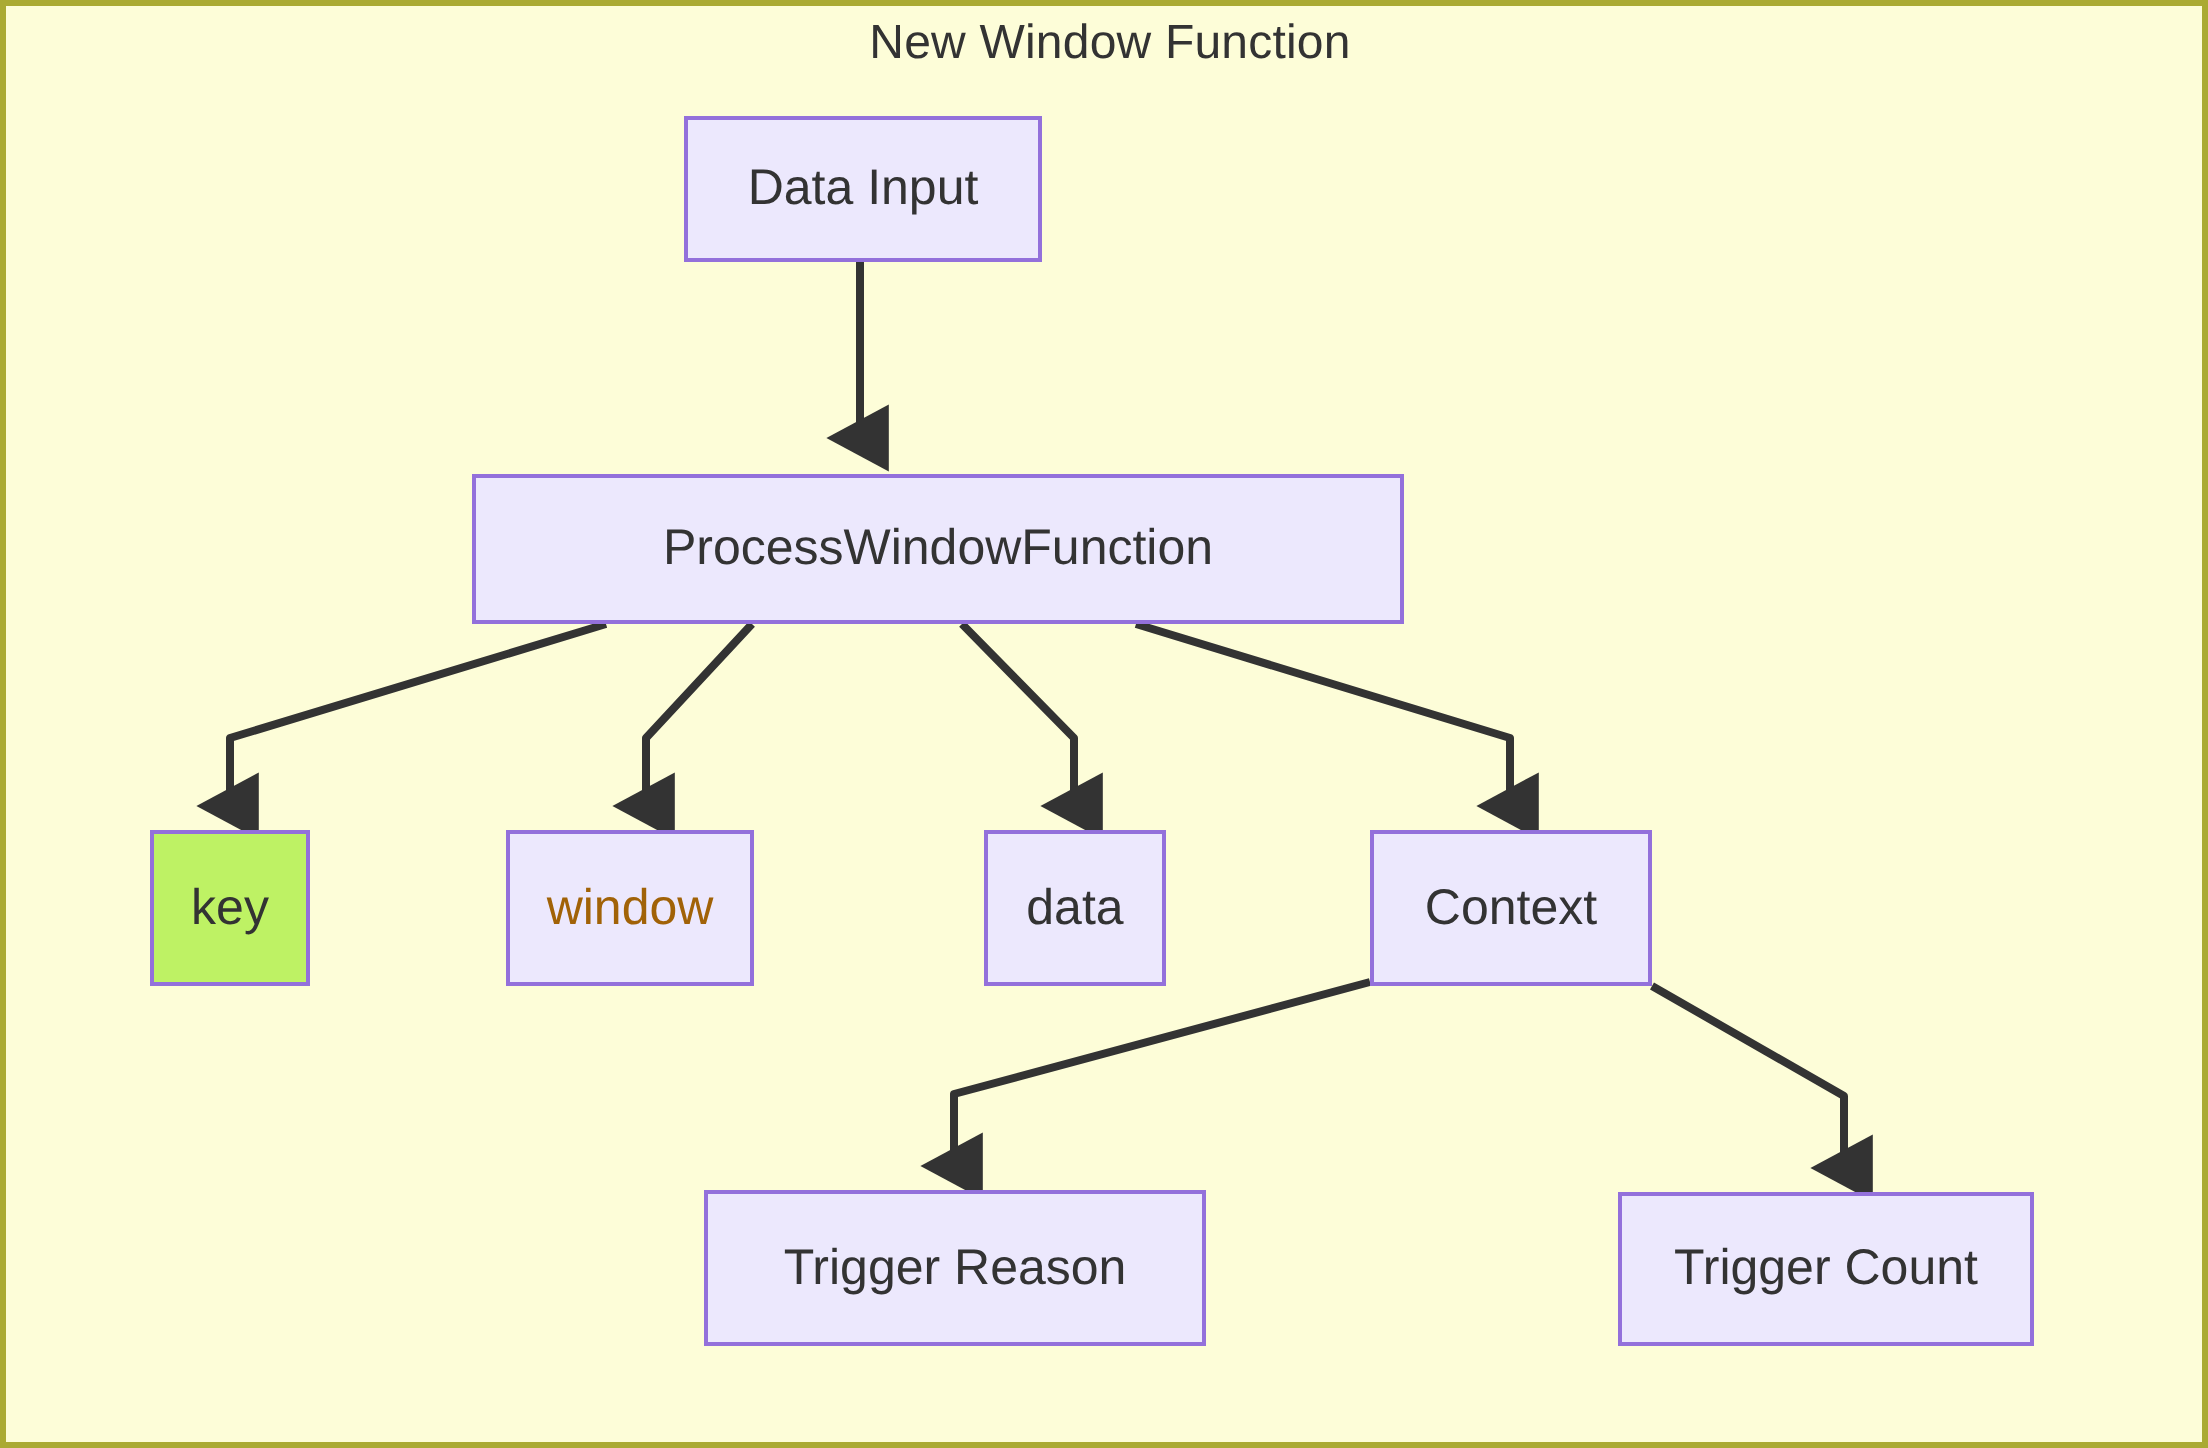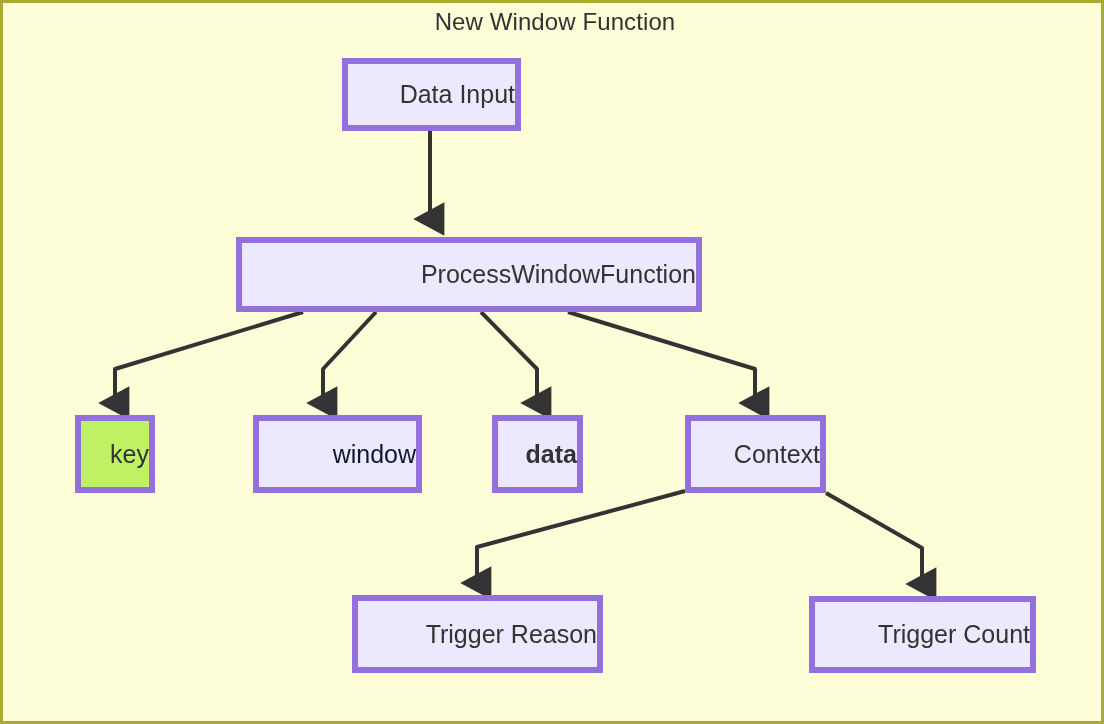--- a/index.html
+++ b/index.html
@@ -42,24 +42,24 @@
     width: 1104px;
     text-align: center;
     font-size: 24px;
     color: #333333;
     letter-spacing: 0.1px;
   }
   .node {
     position: absolute;
     box-sizing: border-box;
     background: #ece8fd;
-    border: 6px solid #737373;
+    border: 2px solid #737373;
     display: flex;
     align-items: center;
-    justify-content: flex-end;
+    justify-content: center;
     color: #333333;
     font-size: 25px;
     line-height: 1;
     white-space: nowrap;
   }
   .node-label {
     display: block;
   }
 </style>
 </head>
@@ -89,30 +89,30 @@
   <div id="node-layer">
       <div class="node" style="left: 339px; top: 55px; width: 179px; height: 73px; background: rgb(236, 232, 253); border-color: rgb(147, 112, 219); color: rgb(51, 51, 51);">
         <span class="node-label">Data Input</span>
       </div>
       <div class="node" style="left: 233px; top: 234px; width: 466px; height: 75px; background: rgb(236, 232, 253); border-color: rgb(147, 112, 219); color: rgb(51, 51, 51);">
         <span class="node-label">ProcessWindowFunction</span>
       </div>
       <div class="node" style="left: 72px; top: 412px; width: 80px; height: 78px; background: #bef264; border-color: rgb(147, 112, 219); color: rgb(51, 51, 51);">
         <span class="node-label">key</span>
       </div>
-      <div class="node" style="left: 250px; top: 412px; width: 169px; height: 78px; background: rgb(236, 232, 253); border-color: rgb(147, 112, 219); color: #0f172a;">
+      <div class="node" style="left: 250px; top: 412px; width: 124px; height: 78px; background: rgb(236, 232, 253); border-color: rgb(147, 112, 219); color: #a16207;">
         <span class="node-label">window</span>
       </div>
-      <div class="node" style="left: 489px; top: 412px; width: 91px; height: 78px; background: rgb(236, 232, 253); border-color: rgb(147, 112, 219); color: rgb(51, 51, 51); font-weight: bold;">
+      <div class="node" style="left: 489px; top: 412px; width: 91px; height: 78px; background: rgb(236, 232, 253); border-color: rgb(147, 112, 219); color: rgb(51, 51, 51);">
         <span class="node-label">data</span>
       </div>
       <div class="node" style="left: 682px; top: 412px; width: 141px; height: 78px; background: rgb(236, 232, 253); border-color: rgb(147, 112, 219); color: rgb(51, 51, 51);">
         <span class="node-label">Context</span>
       </div>
       <div class="node" style="left: 349px; top: 592px; width: 251px; height: 78px; background: rgb(236, 232, 253); border-color: rgb(147, 112, 219); color: rgb(51, 51, 51);">
         <span class="node-label">Trigger Reason</span>
       </div>
-      <div class="node" style="left: 806px; top: 593px; width: 227px; height: 77px; background: rgb(236, 232, 253); border-color: rgb(147, 112, 219); color: rgb(51, 51, 51);">
+      <div class="node" style="left: 806px; top: 593px; width: 208px; height: 77px; background: rgb(236, 232, 253); border-color: rgb(147, 112, 219); color: rgb(51, 51, 51);">
         <span class="node-label">Trigger Count</span>
       </div>
     </div>
 
 </div>
 
 </body></html>

